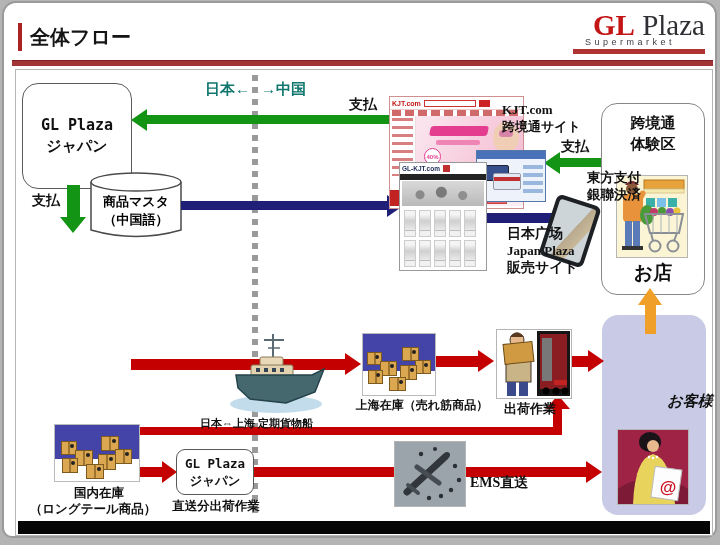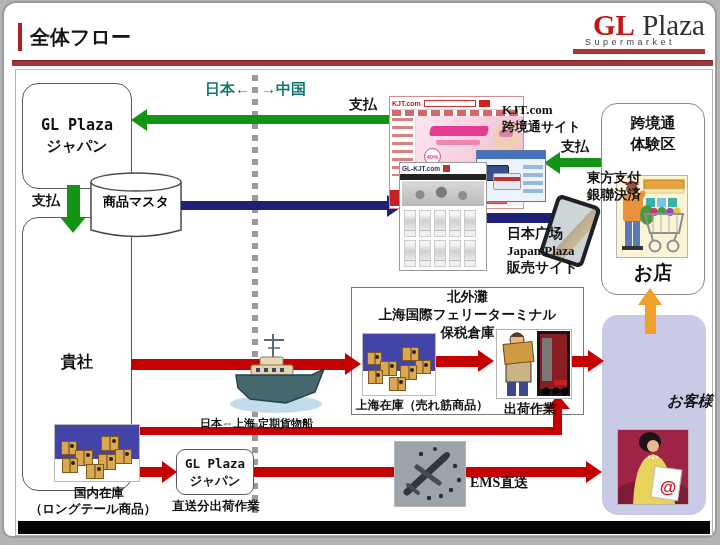--- a/index.html
+++ b/index.html
@@ -136,45 +136,38 @@
 
   <div class="abs frame"></div>
   <div class="abs dots-v"></div>
   <div class="lbl jp-cn" style="left:188px;width:58px;text-align:right;">日本←</div>
   <div class="lbl jp-cn" style="left:257px;">→中国</div>
 
   <div class="node rnd mono box-glp-top">
     <span>GL Plaza</span>
     <span>ジャパン</span>
   </div>
-  <div class="node rnd box-kisha">
-    <span>貴社</span>
-  </div>
-  <div class="node box-bonded">
-    <span>北外灘</span>
-    <span>上海国際フェリーターミナル</span>
-    <span>保税倉庫</span>
-  </div>
   <div class="node box-taiken">
     <span>跨境通</span>
     <span>体験区</span>
   </div>
   <div class="node rnd box-customer"></div>
   <div class="node mono box-glp-small">
     <span>GL Plaza</span>
     <span>ジャパン</span>
   </div>
 
   <div class="abs cyl">
     <svg width="94" height="74" viewBox="0 0 94 74">
       <path d="M2,11 V59 Q47,72 92,59 V11" fill="#fff" stroke="#4a4a4a" stroke-width="1.5"></path>
       <ellipse cx="47" cy="11" rx="45" ry="9" fill="#fff" stroke="#4a4a4a" stroke-width="1.5"></ellipse>
     </svg>
     <div class="abs cyl-text">
       <div>商品マスタ</div>
+      <div>（中国語）</div>
     </div>
   </div>
 
   <div>
     <div class="shaft g" style="left:143px;top:112px;width:244px;height:9px;"></div>
     <div class="head hl gc" style="left:127px;top:106px;"></div>
   </div>
   <div>
     <div class="shaft g" style="left:63px;top:182px;width:13px;height:33px;"></div>
     <div class="head hd" style="left:56px;top:214px;"></div>

